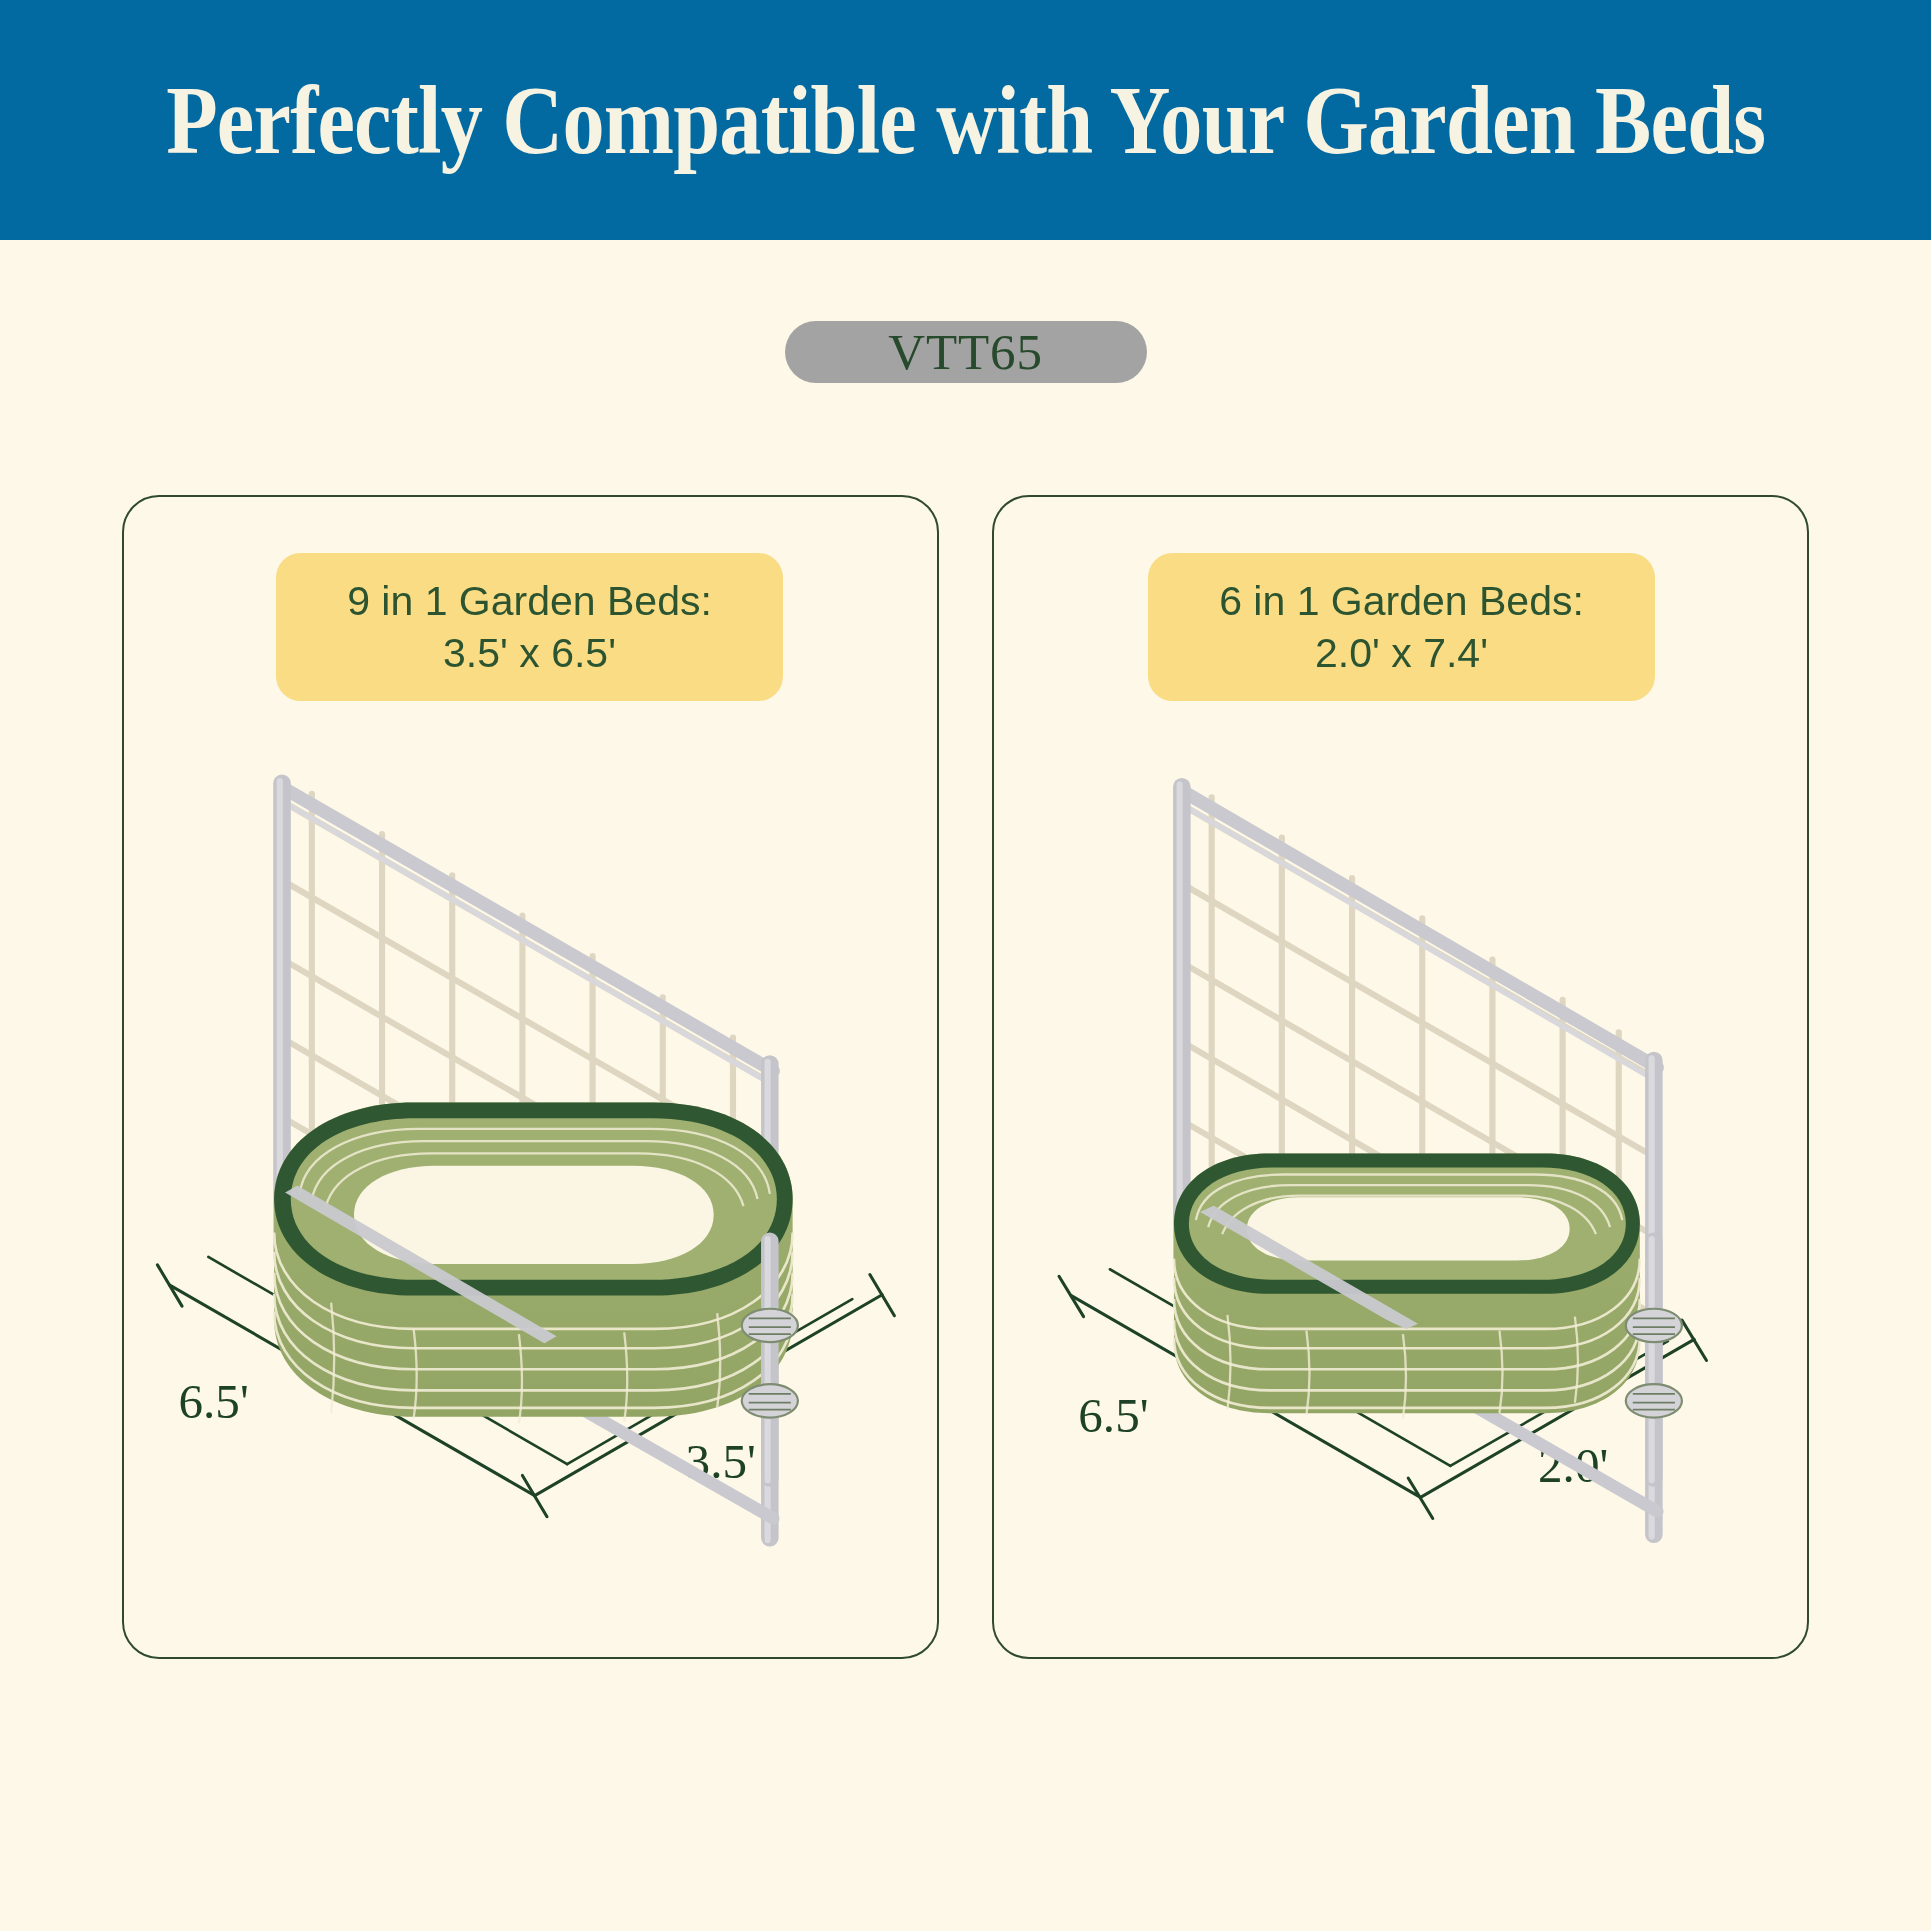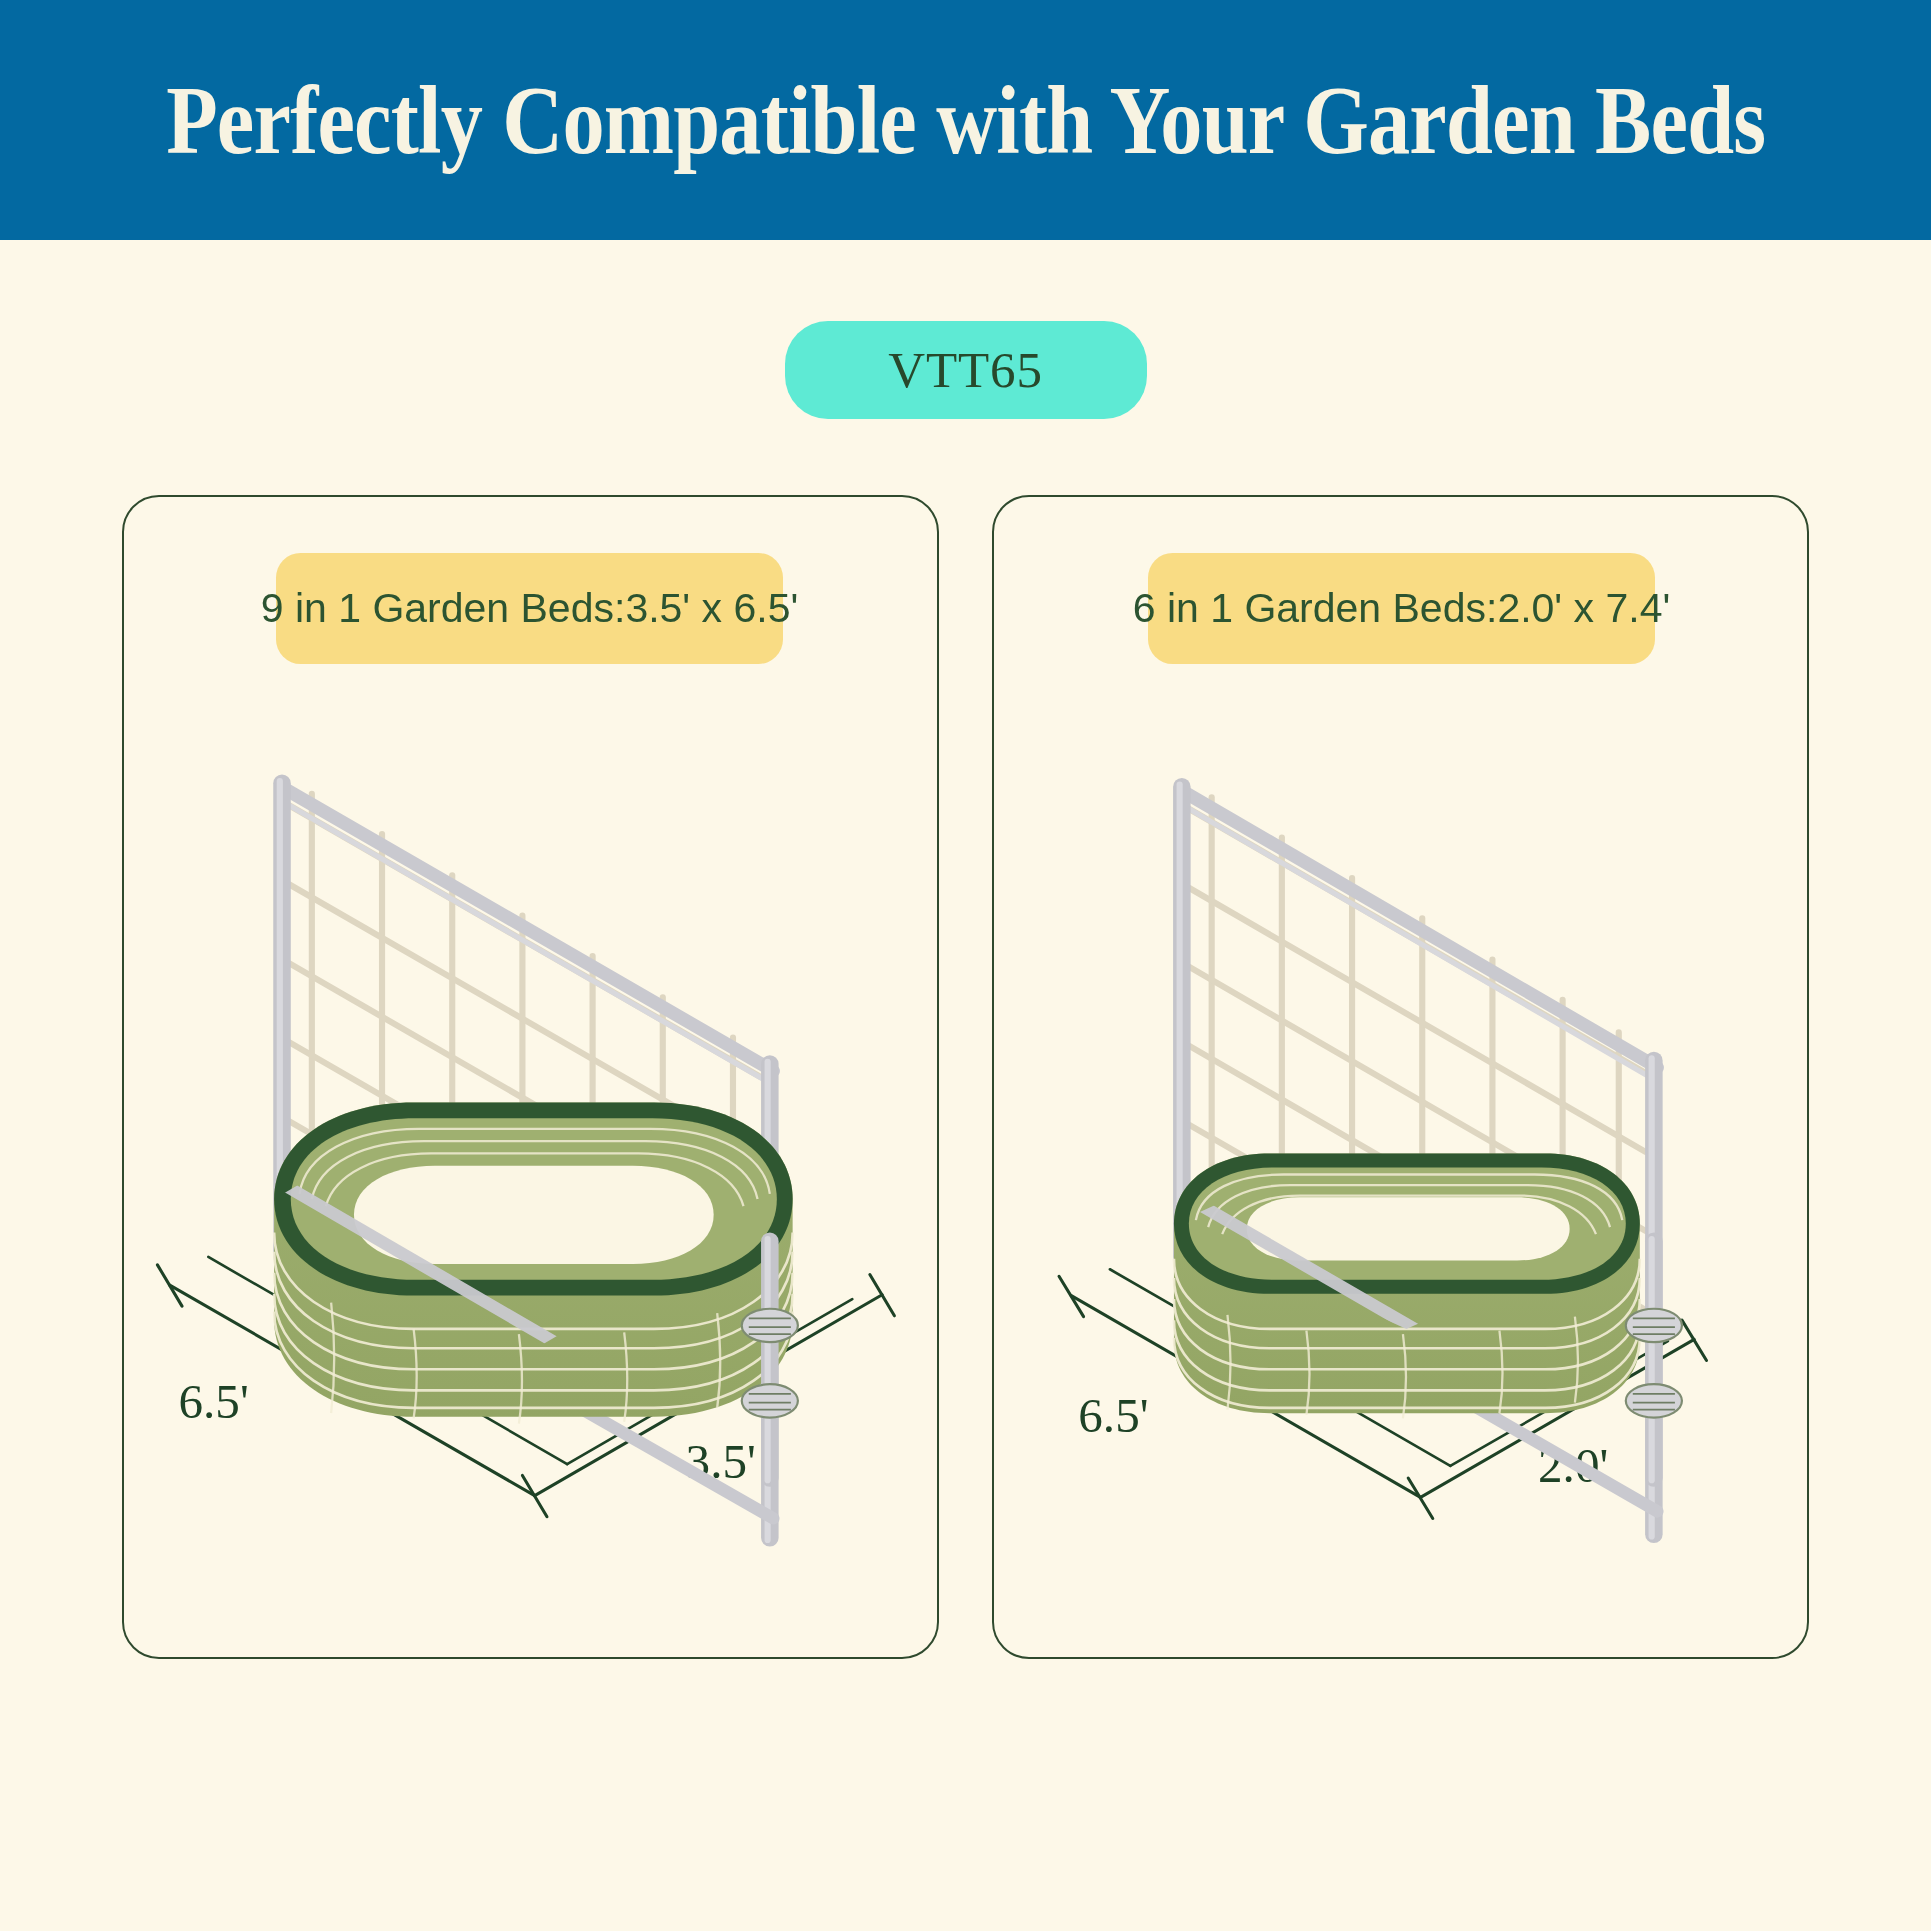--- a/index.html
+++ b/index.html
@@ -38,22 +38,22 @@
     white-space: nowrap;
   }
 
   
   .model-pill {
     position: absolute;
     left: 50%;
     transform: translateX(-50%);
     top: 321px;
     width: 362px;
-    height: 98px;
-    background: #5eead4;
+    height: 62px;
+    background: #a3a3a3;
     border-radius: 43px;
     display: flex;
     align-items: center;
     justify-content: center;
   }
   .model-pill-label {
     font-family: "Liberation Serif", serif;
     font-size: 51px;
     color: #27492C;
     letter-spacing: 0.9px;
@@ -78,25 +78,25 @@
     background: #FDF8E8;
   }
   .card-left  { left: 0px; }
   .card-right { left: 870px; padding-left: 36px; }
 
   
   .card-badge {
     position: absolute;
     top: 56px;
     width: 507px;
-    height: 111px;
+    height: 148px;
     background: #F9DC84;
     border-radius: 24.6px;
     display: flex;
-    flex-direction: row;
+    flex-direction: column;
     align-items: center;
     justify-content: center;
     box-sizing: border-box;
   }
   .card-left  .card-badge { left: 152px; }
   .card-right .card-badge { left: 154px; }
   .card-badge-line {
     font-family: "Liberation Sans", sans-serif;
     font-size: 41px;
     line-height: 1.28;

